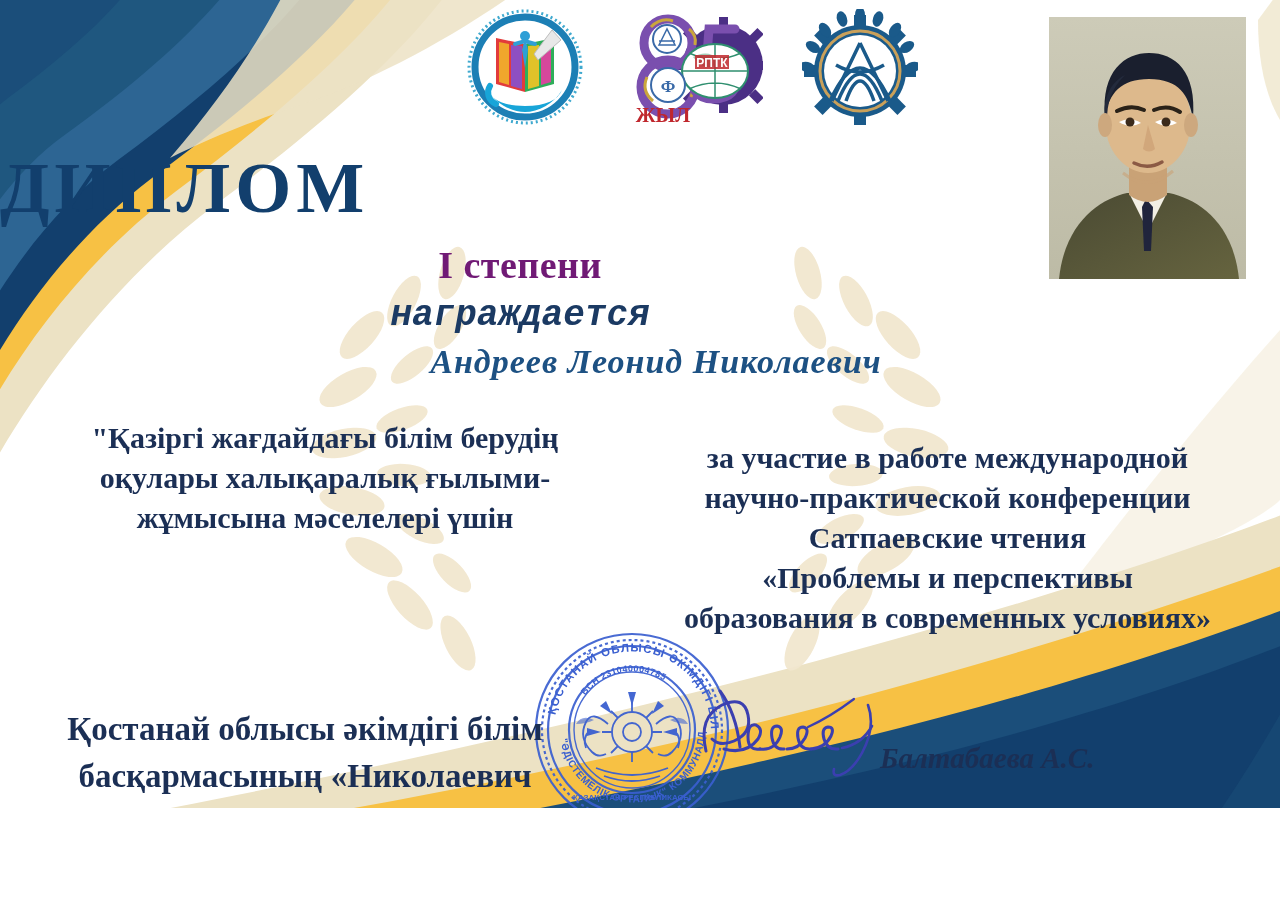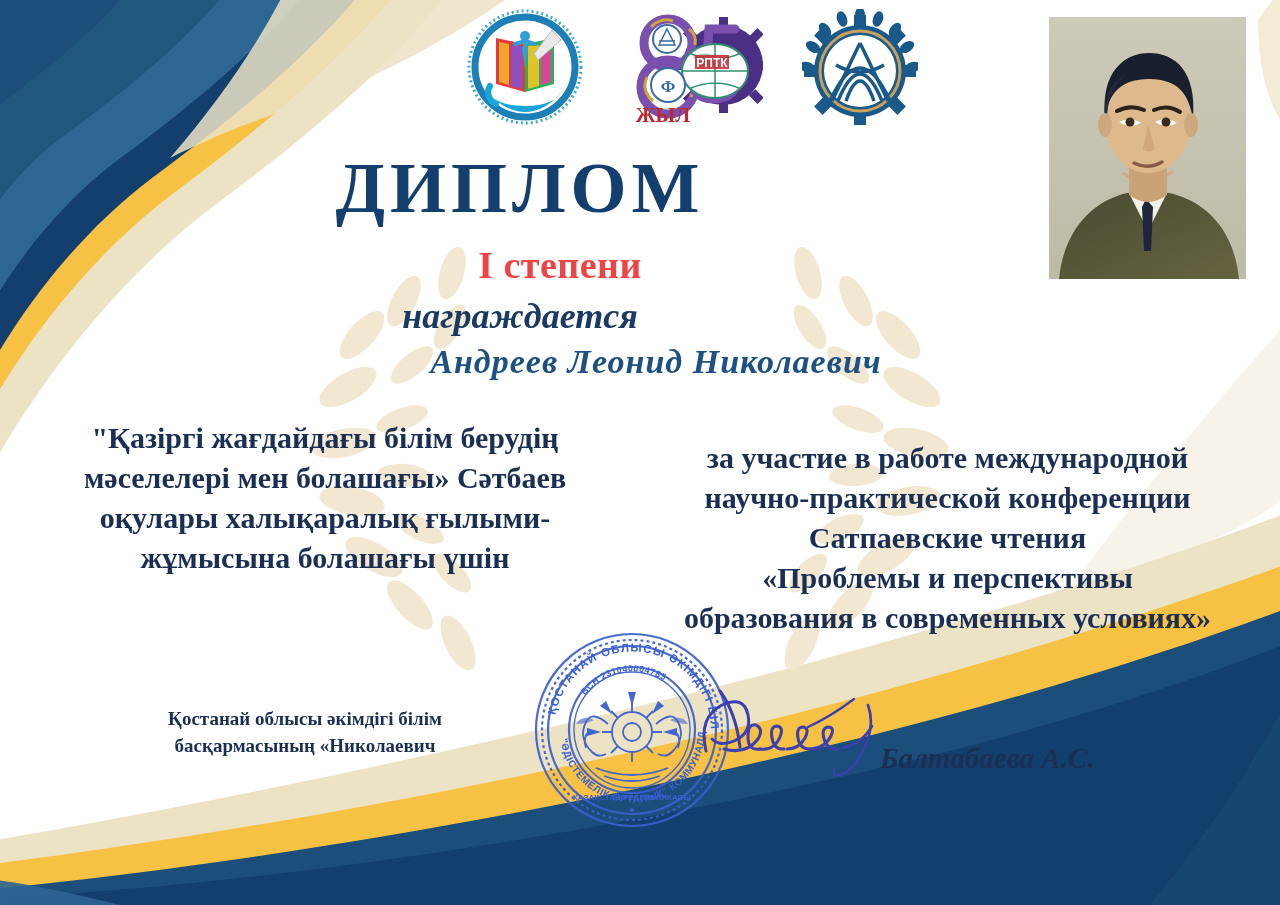--- a/index.html
+++ b/index.html
@@ -4,21 +4,21 @@
 <style>
   html,body{margin:0;padding:0;}
   body{
     width:1280px;height:905px;
     background:#ffffff;
     font-family:"Liberation Serif", serif;
     overflow:hidden;
   }
   #cert{
     position:relative;
-    width:1280px;height:905px;
+    width:1280px;height:808px;
     background:#ffffff;
     overflow:hidden;
   }
 
   
   .deco{position:absolute;left:0;top:0;width:1280px;height:905px;pointer-events:none;}
 
   
   .wreath{
     position:absolute;
@@ -42,44 +42,44 @@
     width:203px;height:268px;
     background:#cfcec2;
     border:3px solid #ffffff;
     box-sizing:border-box;
     overflow:hidden;
   }
 
   
   .title-diplom{
     position:absolute;left:0;top:152px;width:1040px;
-    text-align:center;
+    text-align:left;
     font-family:"Liberation Serif", serif;
     font-weight:700;
     font-size:72px;
     letter-spacing:5px;
     color:#123f6d;
     line-height:1;
   }
   .title-degree{
     position:absolute;left:0;top:243px;width:1040px;
     text-align:center;
     font-weight:700;
     font-size:38px;
-    color:#ef4444;
+    color:#701a75;
     letter-spacing:.5px;
-    margin-left:40px;
   }
   .title-awarded{
     position:absolute;left:0;top:295px;width:1040px;
     text-align:center;
     font-weight:700;
     font-style:italic;
     font-size:36px;
     color:#1b3a63;
+    font-family:Liberation Mono, monospace;
   }
   .recipient{
     position:absolute;left:16px;top:343px;width:1280px;
     text-align:center;
     font-weight:700;
     font-style:italic;
     font-size:34px;
     color:#1d5183;
     letter-spacing:1px;
   }
@@ -94,21 +94,21 @@
     text-align:center;
   }
   .col-kz{ left:30px; top:418px; width:590px; }
   .col-ru{ left:640px; top:438px; width:615px; }
   .col div{white-space:nowrap;}
 
   
   .sig-left{
     position:absolute;left:60px;top:706px;width:490px;
     text-align:center;
-    font-weight:700;font-size:19px;line-height:1.42;
+    font-weight:700;font-size:33px;line-height:1.42;
     color:#1b2f55;
   }
   .sig-name{
     position:absolute;left:880px;top:742px;width:300px;
     font-weight:700;font-size:29px;
     color:#1b2f55;
     text-align:left;
     font-style:italic;
   }
 
@@ -369,23 +369,22 @@
     </svg>
   </div>
 
   <div class="title-diplom">ДИПЛОМ</div>
   <div class="title-degree">I степени</div>
   <div class="title-awarded">награждается</div>
   <div class="recipient">Андреев Леонид Николаевич</div>
 
   <div class="col col-kz">
     <div>"Қазіргі жағдайдағы білім берудің</div>
-    <div>мәселелері мен болашағы» Сәтбаев</div>
     <div>оқулары халықаралық ғылыми-</div>
-    <div>жұмысына болашағы үшін</div>
+    <div>жұмысына мәселелері үшін</div>
   </div>
 
   <div class="col col-ru">
     <div>за участие в работе международной</div>
     <div>научно-практической конференции</div>
     <div>Сатпаевские чтения</div>
     <div>«Проблемы и перспективы</div>
     <div>образования в современных условиях»</div>
   </div>
 

